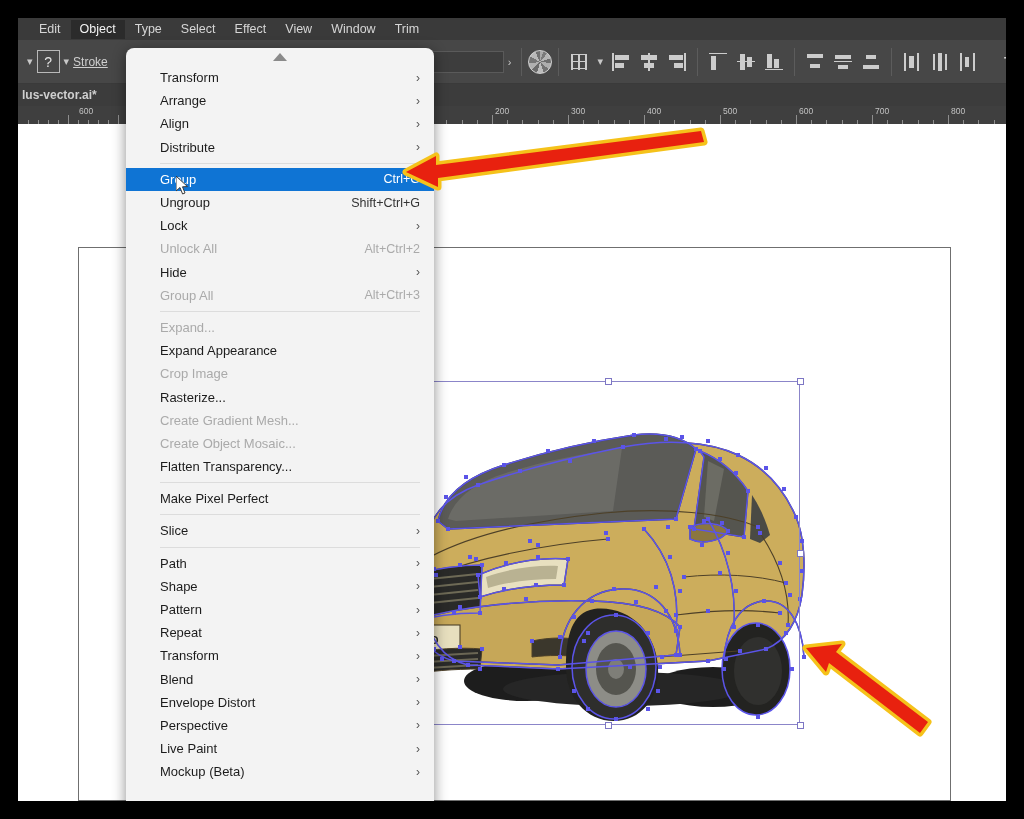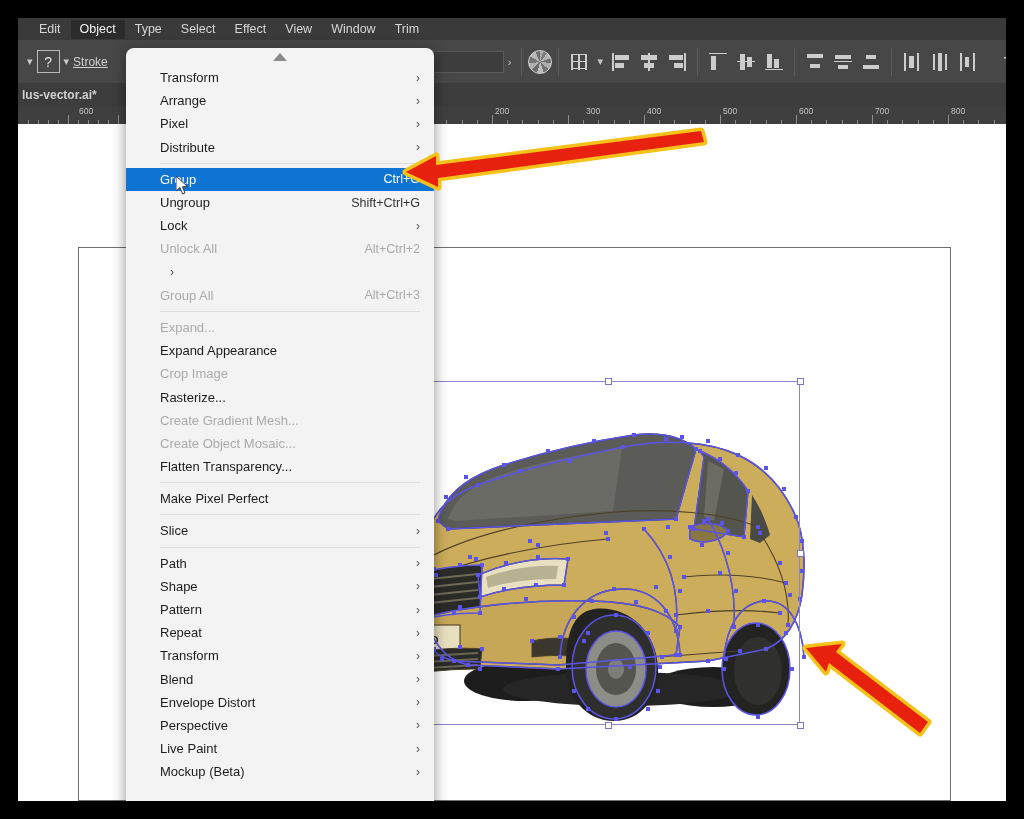--- a/index.html
+++ b/index.html
@@ -262,21 +262,21 @@
           <div class="tickline" style="left: 489.2px; height: 4px;"></div>
           <div class="tickline" style="left: 504.4px; height: 4px;"></div>
           <div class="tickline" style="left: 519.6px; height: 4px;"></div>
           <div class="tickline" style="left: 534.8px; height: 4px;"></div>
           <div class="rlbl" style="left: 477px;">200</div>
           <div class="tickline" style="left: 550px; height: 9px;"></div>
           <div class="tickline" style="left: 565.2px; height: 4px;"></div>
           <div class="tickline" style="left: 580.4px; height: 4px;"></div>
           <div class="tickline" style="left: 595.6px; height: 4px;"></div>
           <div class="tickline" style="left: 610.8px; height: 4px;"></div>
-          <div class="rlbl" style="left: 568px;">300</div>
+          <div class="rlbl" style="left: 553px;">300</div>
           <div class="tickline" style="left: 626px; height: 9px;"></div>
           <div class="tickline" style="left: 641.2px; height: 4px;"></div>
           <div class="tickline" style="left: 656.4px; height: 4px;"></div>
           <div class="tickline" style="left: 671.6px; height: 4px;"></div>
           <div class="tickline" style="left: 686.8px; height: 4px;"></div>
           <div class="rlbl" style="left: 629px;">400</div>
           <div class="tickline" style="left: 702px; height: 9px;"></div>
           <div class="tickline" style="left: 717.2px; height: 4px;"></div>
           <div class="tickline" style="left: 732.4px; height: 4px;"></div>
           <div class="tickline" style="left: 747.6px; height: 4px;"></div>
@@ -555,21 +555,21 @@
       <div id="menu-rows">
           <div class="mrow">
             <span class="lbl">Transform</span>
             <span class="arr">›</span>
           </div>
           <div class="mrow">
             <span class="lbl">Arrange</span>
             <span class="arr">›</span>
           </div>
           <div class="mrow">
-            <span class="lbl">Pixel</span>
+            <span class="lbl">Align</span>
             <span class="arr">›</span>
           </div>
           <div class="mrow">
             <span class="lbl">Distribute</span>
             <span class="arr">›</span>
           </div>
           <div class="msep"></div>
           <div class="mrow sel">
             <span class="lbl">Group</span>
             <span class="acc">Ctrl+G</span>
@@ -580,20 +580,21 @@
           </div>
           <div class="mrow">
             <span class="lbl">Lock</span>
             <span class="arr">›</span>
           </div>
           <div class="mrow dis">
             <span class="lbl">Unlock All</span>
             <span class="acc">Alt+Ctrl+2</span>
           </div>
           <div class="mrow">
+            <span class="lbl">Hide</span>
             <span class="arr">›</span>
           </div>
           <div class="mrow dis">
             <span class="lbl">Group All</span>
             <span class="acc">Alt+Ctrl+3</span>
           </div>
           <div class="msep"></div>
           <div class="mrow dis">
             <span class="lbl">Expand...</span>
           </div>

